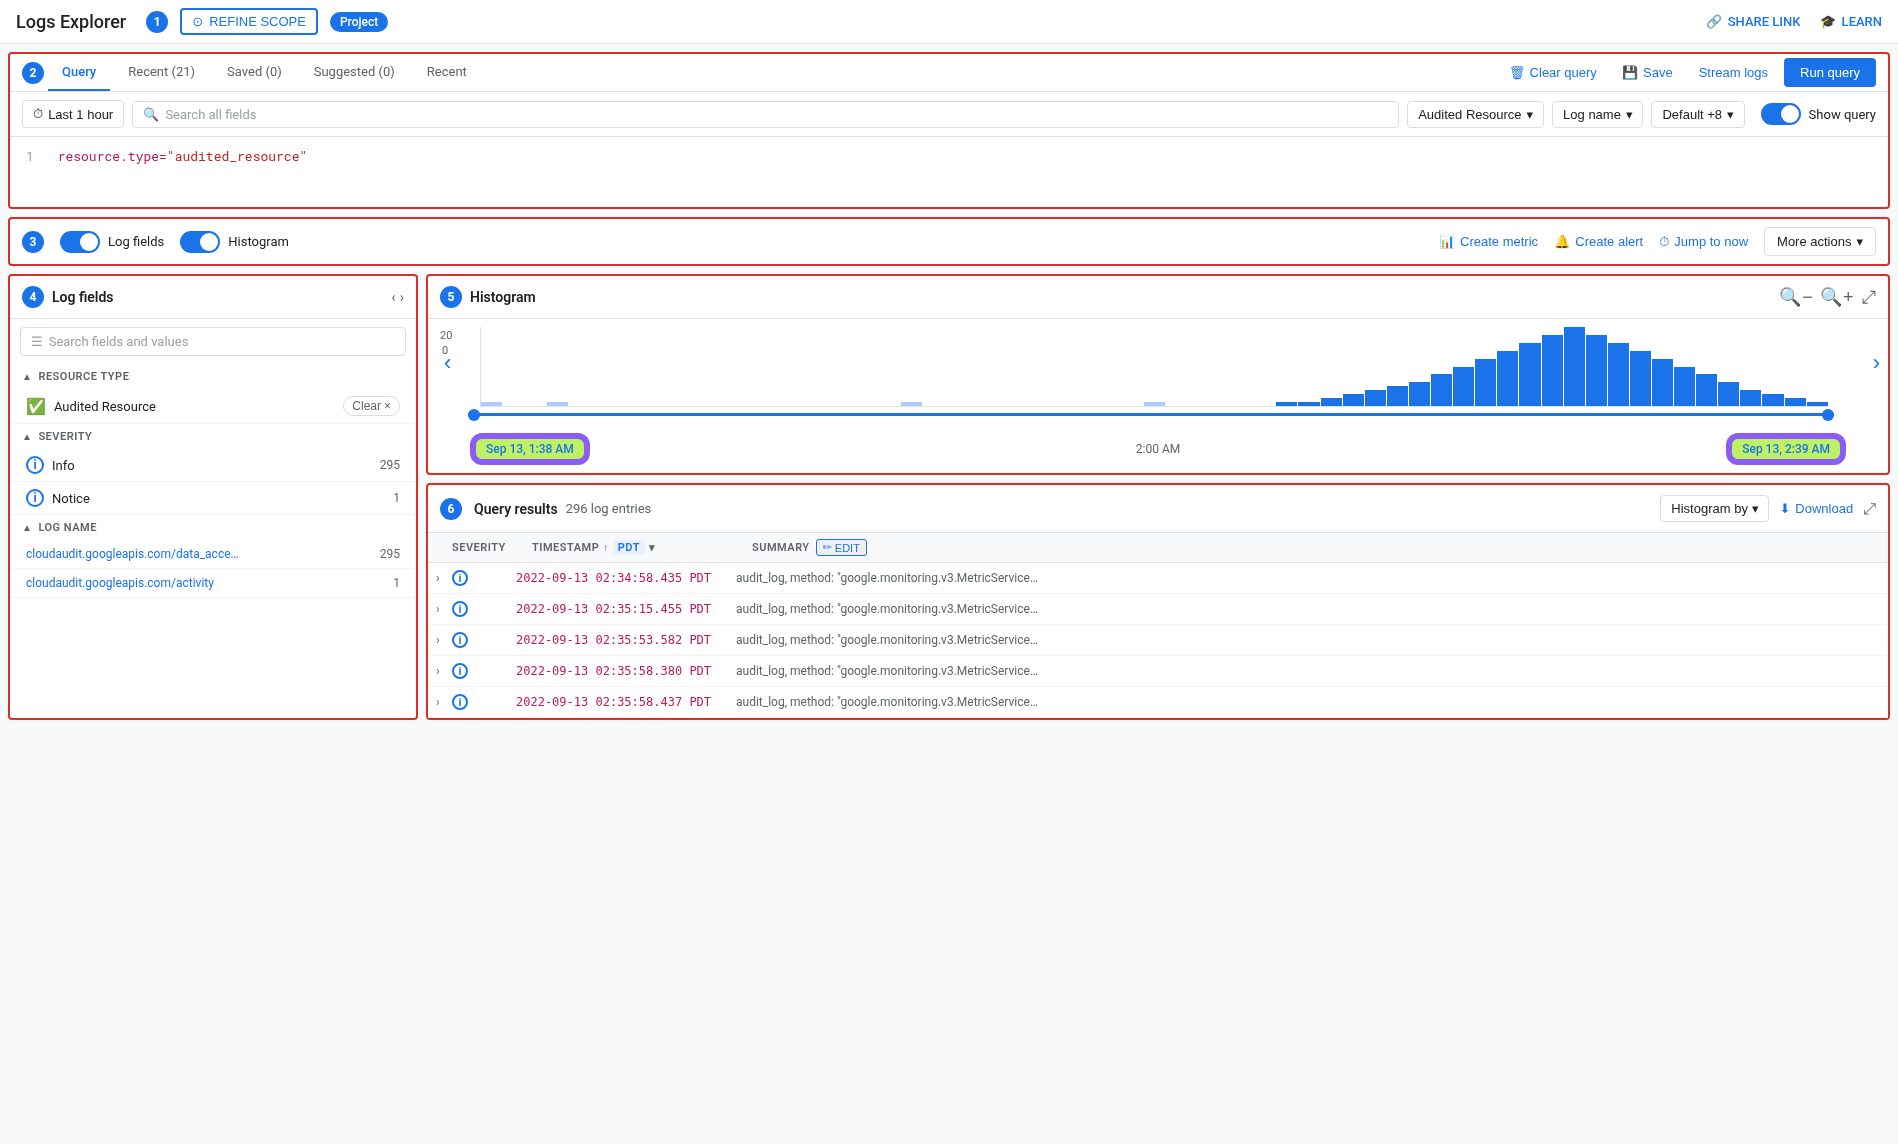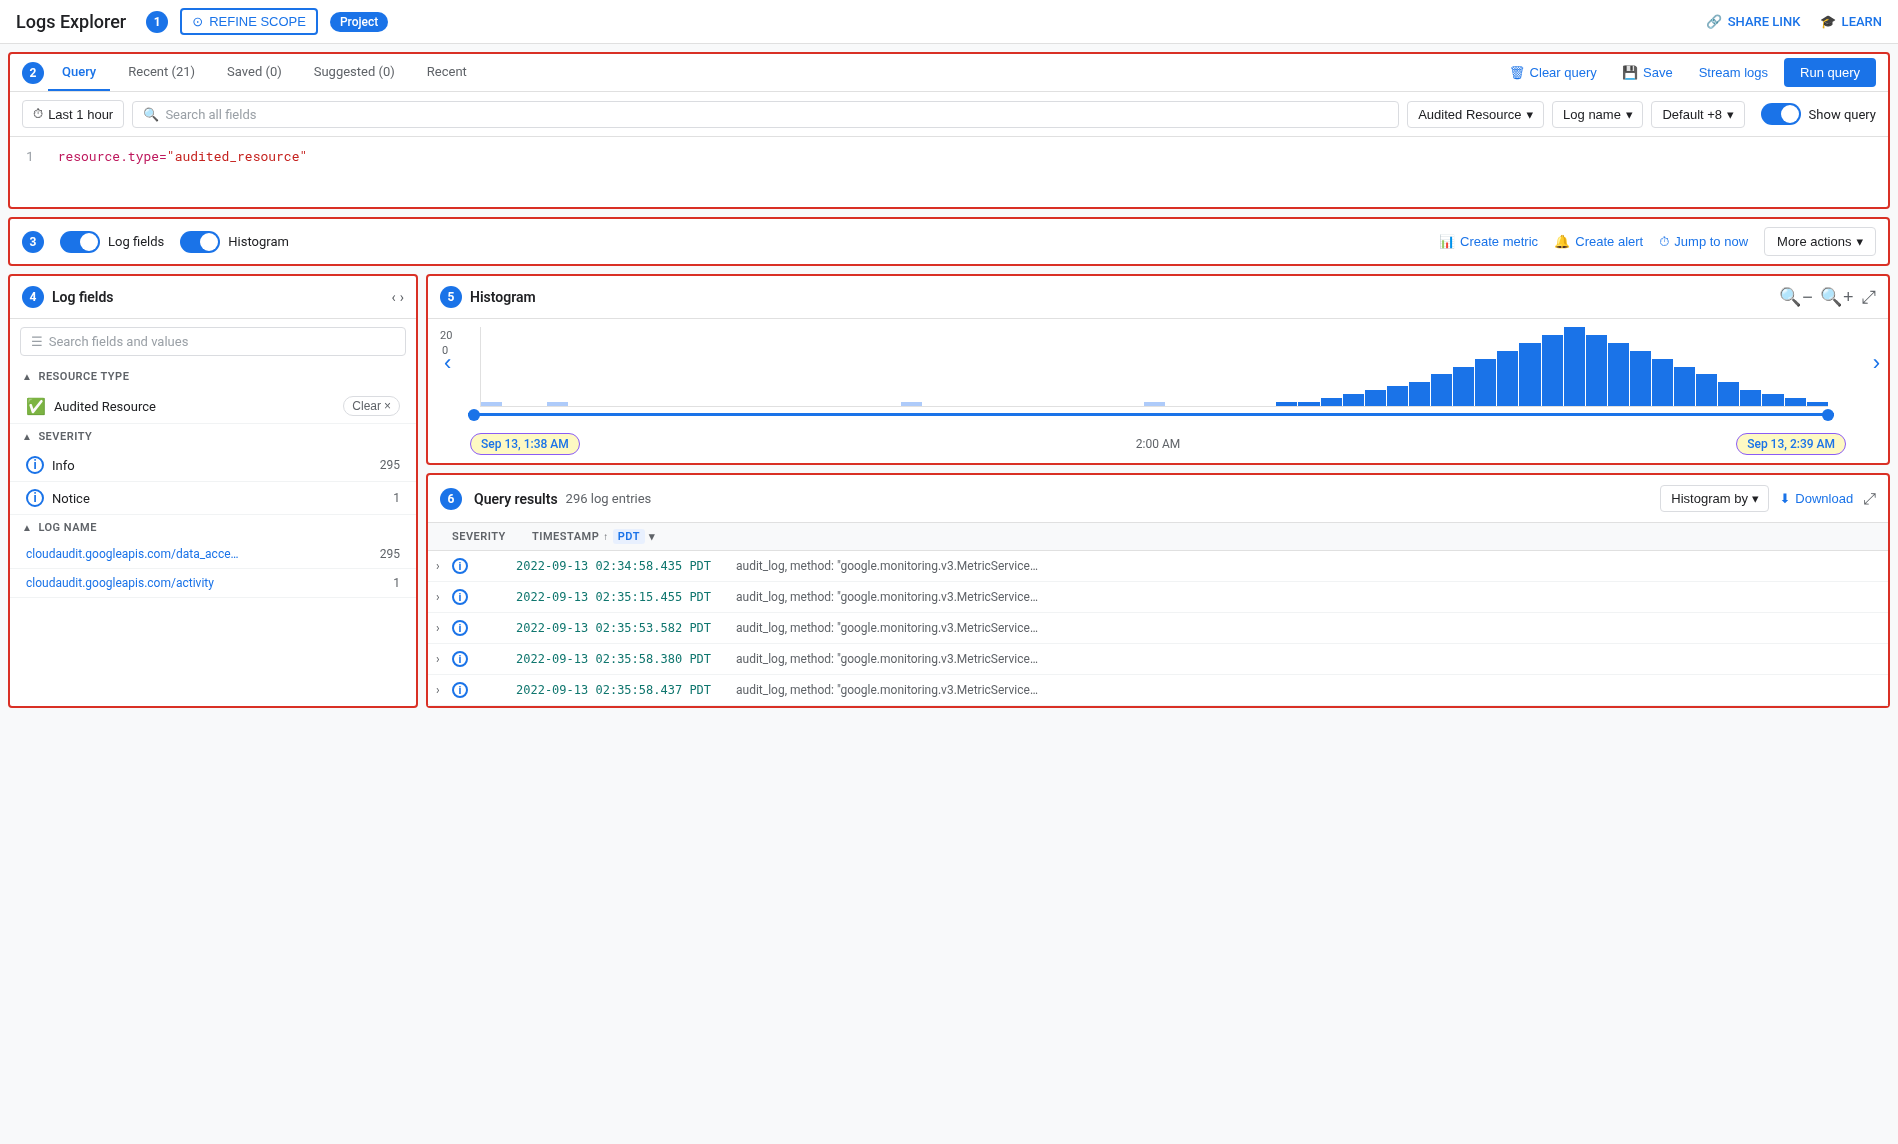--- a/index.html
+++ b/index.html
@@ -79,21 +79,21 @@
     .hist-controls { display: flex; align-items: center; gap: 8px; }
     .hist-zoom-btn { border: none; background: none; font-size: 18px; cursor: pointer; color: #5f6368; }
 
     .hist-chart { position: relative; padding: 8px 36px 8px 12px; }
     .hist-y-label { position: absolute; left: 12px; top: 10px; font-size: 11px; color: #5f6368; }
     .hist-y-zero { position: absolute; left: 12px; bottom: 42px; font-size: 11px; color: #5f6368; }
     .bars-container { display: flex; align-items: flex-end; height: 80px; gap: 1px; margin: 0 30px; overflow: hidden; border-left: 1px solid #e0e0e0; border-bottom: 1px solid #e0e0e0; }
     .hist-nav-left { position: absolute; left: 14px; top: 50%; transform: translateY(-50%); color: #1a73e8; font-size: 20px; cursor: pointer; }
     .hist-nav-right { position: absolute; right: 10px; top: 50%; transform: translateY(-50%); color: #1a73e8; font-size: 20px; cursor: pointer; }
     .hist-timeline { display: flex; align-items: center; justify-content: space-between; padding: 4px 40px; }
-    .time-pill { background: #fef9c3; color: #1a73e8; border-radius: 12px; padding: 3px 10px; font-size: 12px; font-weight: 500; border: 1px solid #8b5cf6; }
+    .time-pill { background: #bef264; color: #1a73e8; border-radius: 12px; padding: 3px 10px; font-size: 12px; font-weight: 500; border: 6px solid #8b5cf6; }
     .time-mid { font-size: 12px; color: #5f6368; }
 
     
     .results-panel { border: 2px solid #d93025; border-radius: 4px; background: #fff; flex: 1; }
     .results-header { display: flex; align-items: center; padding: 10px 12px; border-bottom: 1px solid #e0e0e0; gap: 8px; }
     .step-badge-6 { background: #1a73e8; color: #fff; border-radius: 50%; width: 22px; height: 22px; display: flex; align-items: center; justify-content: center; font-size: 12px; font-weight: 700; margin-right: 4px; flex-shrink: 0; }
     .results-title { font-size: 14px; font-weight: 600; color: #202124; }
     .results-count { font-size: 13px; color: #5f6368; }
     .results-actions { margin-left: auto; display: flex; align-items: center; gap: 10px; }
     .correlate-btn { display: flex; align-items: center; gap: 4px; border: 1px solid #dadce0; border-radius: 4px; padding: 5px 10px; font-size: 13px; cursor: pointer; background: #fff; color: #202124; }
@@ -103,21 +103,21 @@
     .col-sev { width: 80px; }
     .col-ts { width: 220px; display: flex; align-items: center; gap: 4px; }
     .pdt-pill { background: #e8f0fe; color: #1a73e8; border-radius: 3px; padding: 1px 5px; font-size: 11px; font-weight: 600; }
     .col-sum { flex: 1; display: flex; align-items: center; gap: 6px; }
     .edit-btn { display: flex; align-items: center; gap: 3px; color: #1a73e8; font-size: 11px; cursor: pointer; border: 1px solid #1a73e8; border-radius: 3px; padding: 1px 6px; }
 
     .table-row { display: flex; align-items: center; padding: 7px 8px; border-bottom: 1px solid #f1f3f4; gap: 0; font-size: 12px; cursor: pointer; }
     .row-expand { color: #5f6368; width: 16px; flex-shrink: 0; cursor: pointer; }
     .row-sev { width: 64px; }
     .sev-info-icon { color: #1a73e8; font-size: 11px; font-weight: 700; border: 2px solid #1a73e8; border-radius: 50%; width: 16px; height: 16px; display: inline-flex; align-items: center; justify-content: center; }
-    .row-ts { width: 220px; color: #0f766e; font-family: monospace; font-size: 12px; }
+    .row-ts { width: 220px; color: #be185d; font-family: monospace; font-size: 12px; }
     .row-summary { flex: 1; color: #5f6368; overflow: hidden; text-overflow: ellipsis; white-space: nowrap; }
 
     .col-up-arrow { font-size: 10px; color: #5f6368; }
   </style>
 </head>
 <body>
 
 <div class="top-bar">
   <span class="top-bar-title">Logs Explorer</span>
   <span class="step-badge">1</span>
@@ -399,20 +399,27 @@
 
       <div class="table-header">
         <span style="width:16px;"></span>
         <span class="col-sev">SEVERITY</span>
         <span class="col-ts">
           <span>TIMESTAMP</span>
           <span class="col-up-arrow">↑</span>
           <span class="pdt-pill">PDT</span>
           <span>▾</span>
         </span>
+        <span class="col-sum">
+          <span>SUMMARY</span>
+          <button class="edit-btn">
+            <span>✏</span>
+            <span>EDIT</span>
+          </button>
+        </span>
       </div>
 
       <div id="results-rows">
           <div class="table-row">
     <span class="row-expand">›</span>
     <span class="row-sev"><span class="sev-info-icon">i</span></span>
     <span class="row-ts">2022-09-13 02:34:58.435 PDT</span>
     <span class="row-summary">audit_log, method: "google.monitoring.v3.MetricService…</span>
   </div>
           <div class="table-row">

